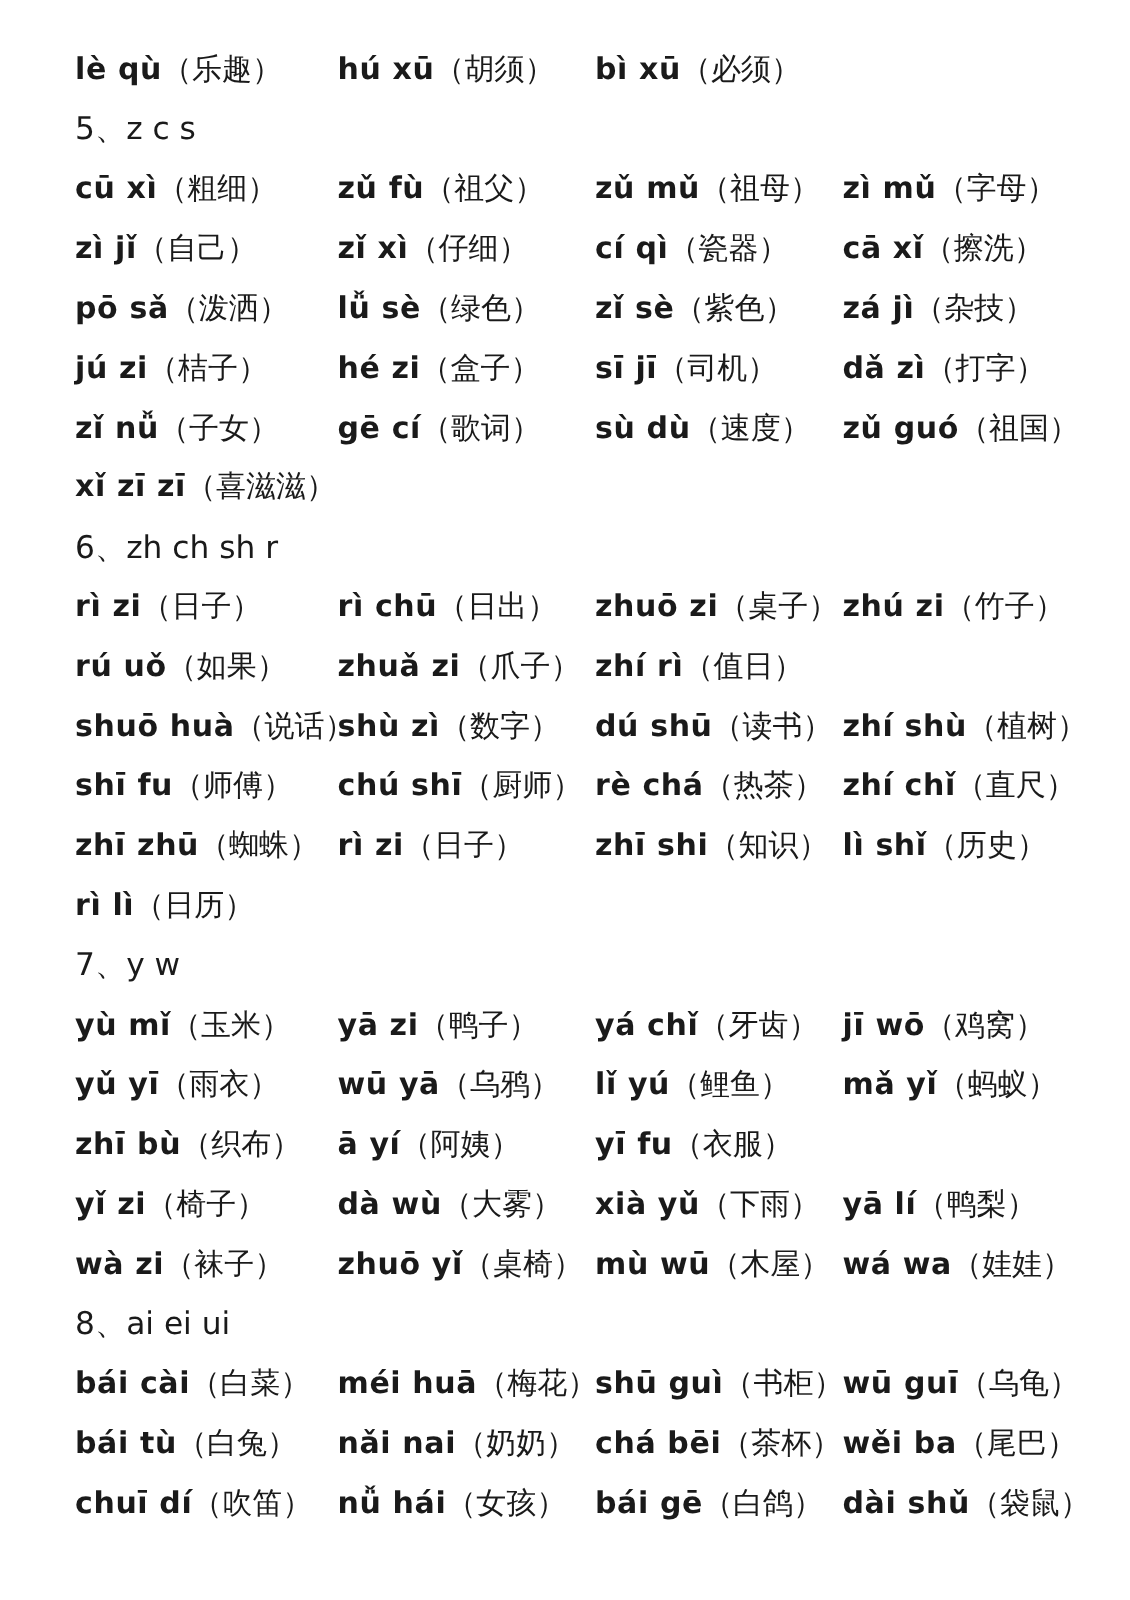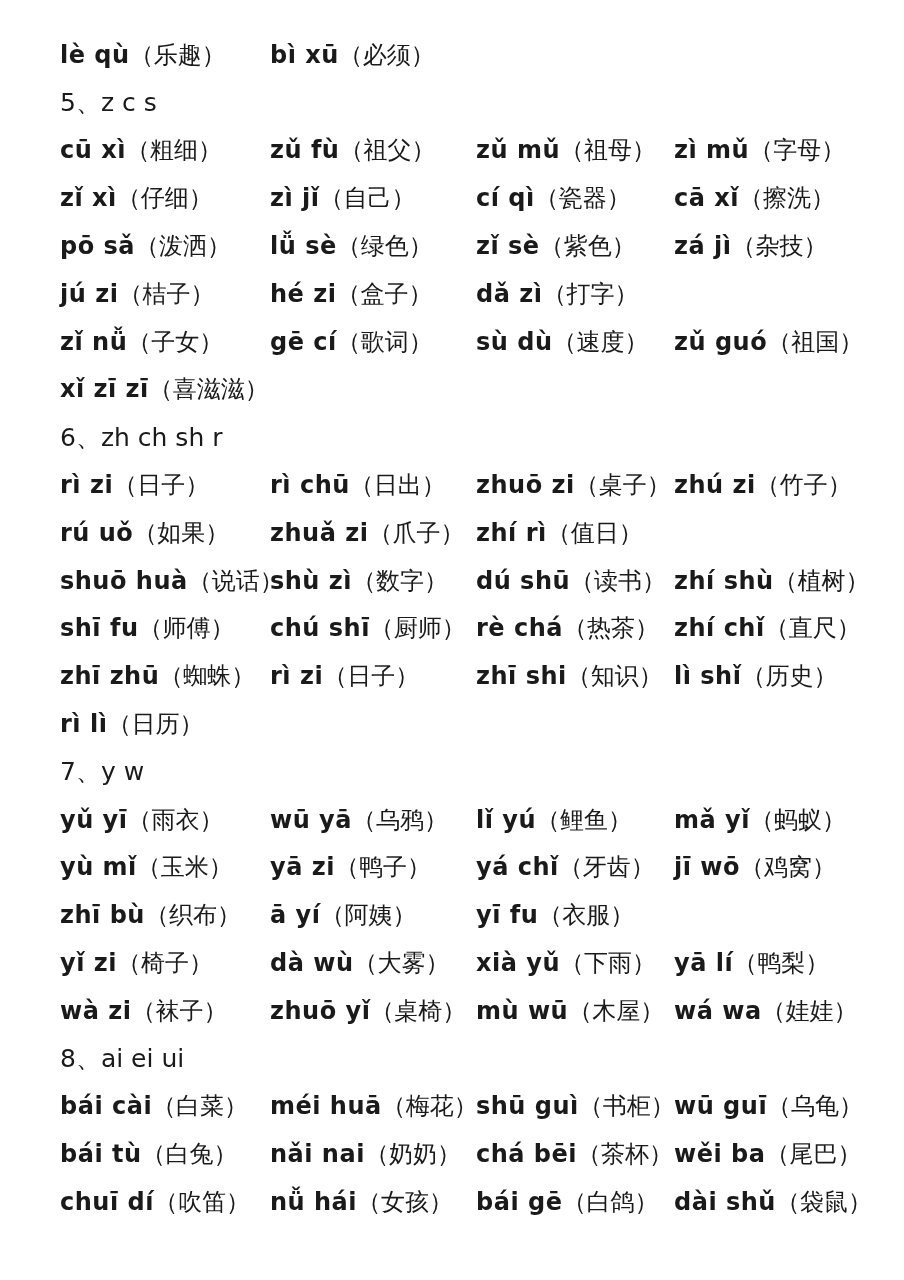--- a/index.html
+++ b/index.html
@@ -49,46 +49,48 @@
     font-size: 25px;
     white-space: nowrap;
   }
 </style>
 </head>
 <body>
 
 <div id="doc">
     <div class="line row">
       <div class="item"><span class="py">lè qù</span><span class="zh">（乐趣）</span></div>
+      <div class="item"><span class="py">hú xū</span><span class="zh">（胡须）</span></div>
       <div class="item"><span class="py">bì xū</span><span class="zh">（必须）</span></div>
     </div>
     <div class="line heading">
       <span class="heading-text">5、z c s</span>
     </div>
     <div class="line row">
       <div class="item"><span class="py">cū xì</span><span class="zh">（粗细）</span></div>
       <div class="item"><span class="py">zǔ fù</span><span class="zh">（祖父）</span></div>
       <div class="item"><span class="py">zǔ mǔ</span><span class="zh">（祖母）</span></div>
       <div class="item"><span class="py">zì mǔ</span><span class="zh">（字母）</span></div>
     </div>
     <div class="line row">
+      <div class="item"><span class="py">zì jǐ</span><span class="zh">（自己）</span></div>
       <div class="item"><span class="py">zǐ xì</span><span class="zh">（仔细）</span></div>
-      <div class="item"><span class="py">zì jǐ</span><span class="zh">（自己）</span></div>
       <div class="item"><span class="py">cí qì</span><span class="zh">（瓷器）</span></div>
       <div class="item"><span class="py">cā xǐ</span><span class="zh">（擦洗）</span></div>
     </div>
     <div class="line row">
       <div class="item"><span class="py">pō sǎ</span><span class="zh">（泼洒）</span></div>
       <div class="item"><span class="py">lǚ sè</span><span class="zh">（绿色）</span></div>
       <div class="item"><span class="py">zǐ sè</span><span class="zh">（紫色）</span></div>
       <div class="item"><span class="py">zá jì</span><span class="zh">（杂技）</span></div>
     </div>
     <div class="line row">
       <div class="item"><span class="py">jú zi</span><span class="zh">（桔子）</span></div>
       <div class="item"><span class="py">hé zi</span><span class="zh">（盒子）</span></div>
+      <div class="item"><span class="py">sī jī</span><span class="zh">（司机）</span></div>
       <div class="item"><span class="py">dǎ zì</span><span class="zh">（打字）</span></div>
     </div>
     <div class="line row">
       <div class="item"><span class="py">zǐ nǚ</span><span class="zh">（子女）</span></div>
       <div class="item"><span class="py">gē cí</span><span class="zh">（歌词）</span></div>
       <div class="item"><span class="py">sù dù</span><span class="zh">（速度）</span></div>
       <div class="item"><span class="py">zǔ guó</span><span class="zh">（祖国）</span></div>
     </div>
     <div class="line row">
       <div class="item"><span class="py">xǐ zī zī</span><span class="zh">（喜滋滋）</span></div>
@@ -125,30 +127,30 @@
       <div class="item"><span class="py">zhī shi</span><span class="zh">（知识）</span></div>
       <div class="item"><span class="py">lì shǐ</span><span class="zh">（历史）</span></div>
     </div>
     <div class="line row">
       <div class="item"><span class="py">rì lì</span><span class="zh">（日历）</span></div>
     </div>
     <div class="line heading">
       <span class="heading-text">7、y w</span>
     </div>
     <div class="line row">
+      <div class="item"><span class="py">yù mǐ</span><span class="zh">（玉米）</span></div>
+      <div class="item"><span class="py">yā zi</span><span class="zh">（鸭子）</span></div>
+      <div class="item"><span class="py">yá chǐ</span><span class="zh">（牙齿）</span></div>
+      <div class="item"><span class="py">jī wō</span><span class="zh">（鸡窝）</span></div>
+    </div>
+    <div class="line row">
       <div class="item"><span class="py">yǔ yī</span><span class="zh">（雨衣）</span></div>
       <div class="item"><span class="py">wū yā</span><span class="zh">（乌鸦）</span></div>
       <div class="item"><span class="py">lǐ yú</span><span class="zh">（鲤鱼）</span></div>
       <div class="item"><span class="py">mǎ yǐ</span><span class="zh">（蚂蚁）</span></div>
-    </div>
-    <div class="line row">
-      <div class="item"><span class="py">yù mǐ</span><span class="zh">（玉米）</span></div>
-      <div class="item"><span class="py">yā zi</span><span class="zh">（鸭子）</span></div>
-      <div class="item"><span class="py">yá chǐ</span><span class="zh">（牙齿）</span></div>
-      <div class="item"><span class="py">jī wō</span><span class="zh">（鸡窝）</span></div>
     </div>
     <div class="line row">
       <div class="item"><span class="py">zhī bù</span><span class="zh">（织布）</span></div>
       <div class="item"><span class="py">ā yí</span><span class="zh">（阿姨）</span></div>
       <div class="item"><span class="py">yī fu</span><span class="zh">（衣服）</span></div>
     </div>
     <div class="line row">
       <div class="item"><span class="py">yǐ zi</span><span class="zh">（椅子）</span></div>
       <div class="item"><span class="py">dà wù</span><span class="zh">（大雾）</span></div>
       <div class="item"><span class="py">xià yǔ</span><span class="zh">（下雨）</span></div>

